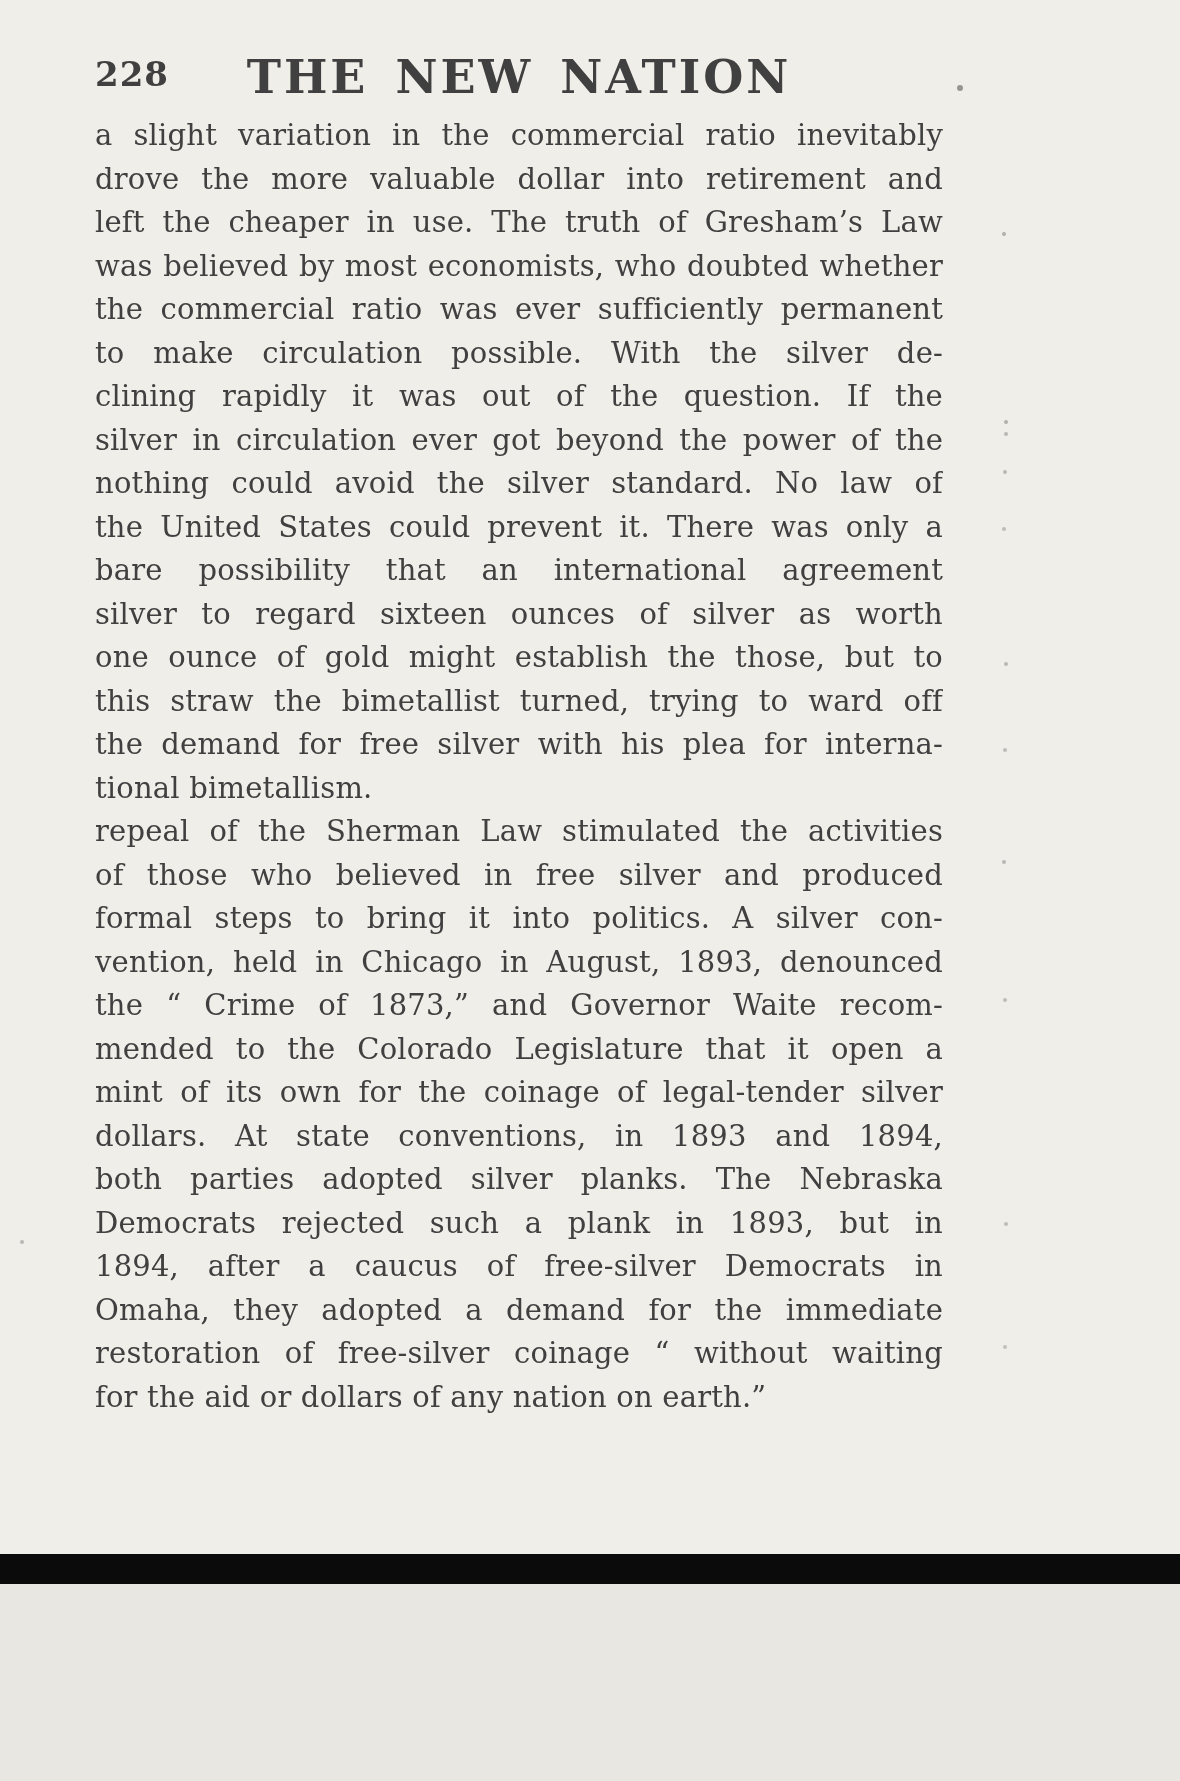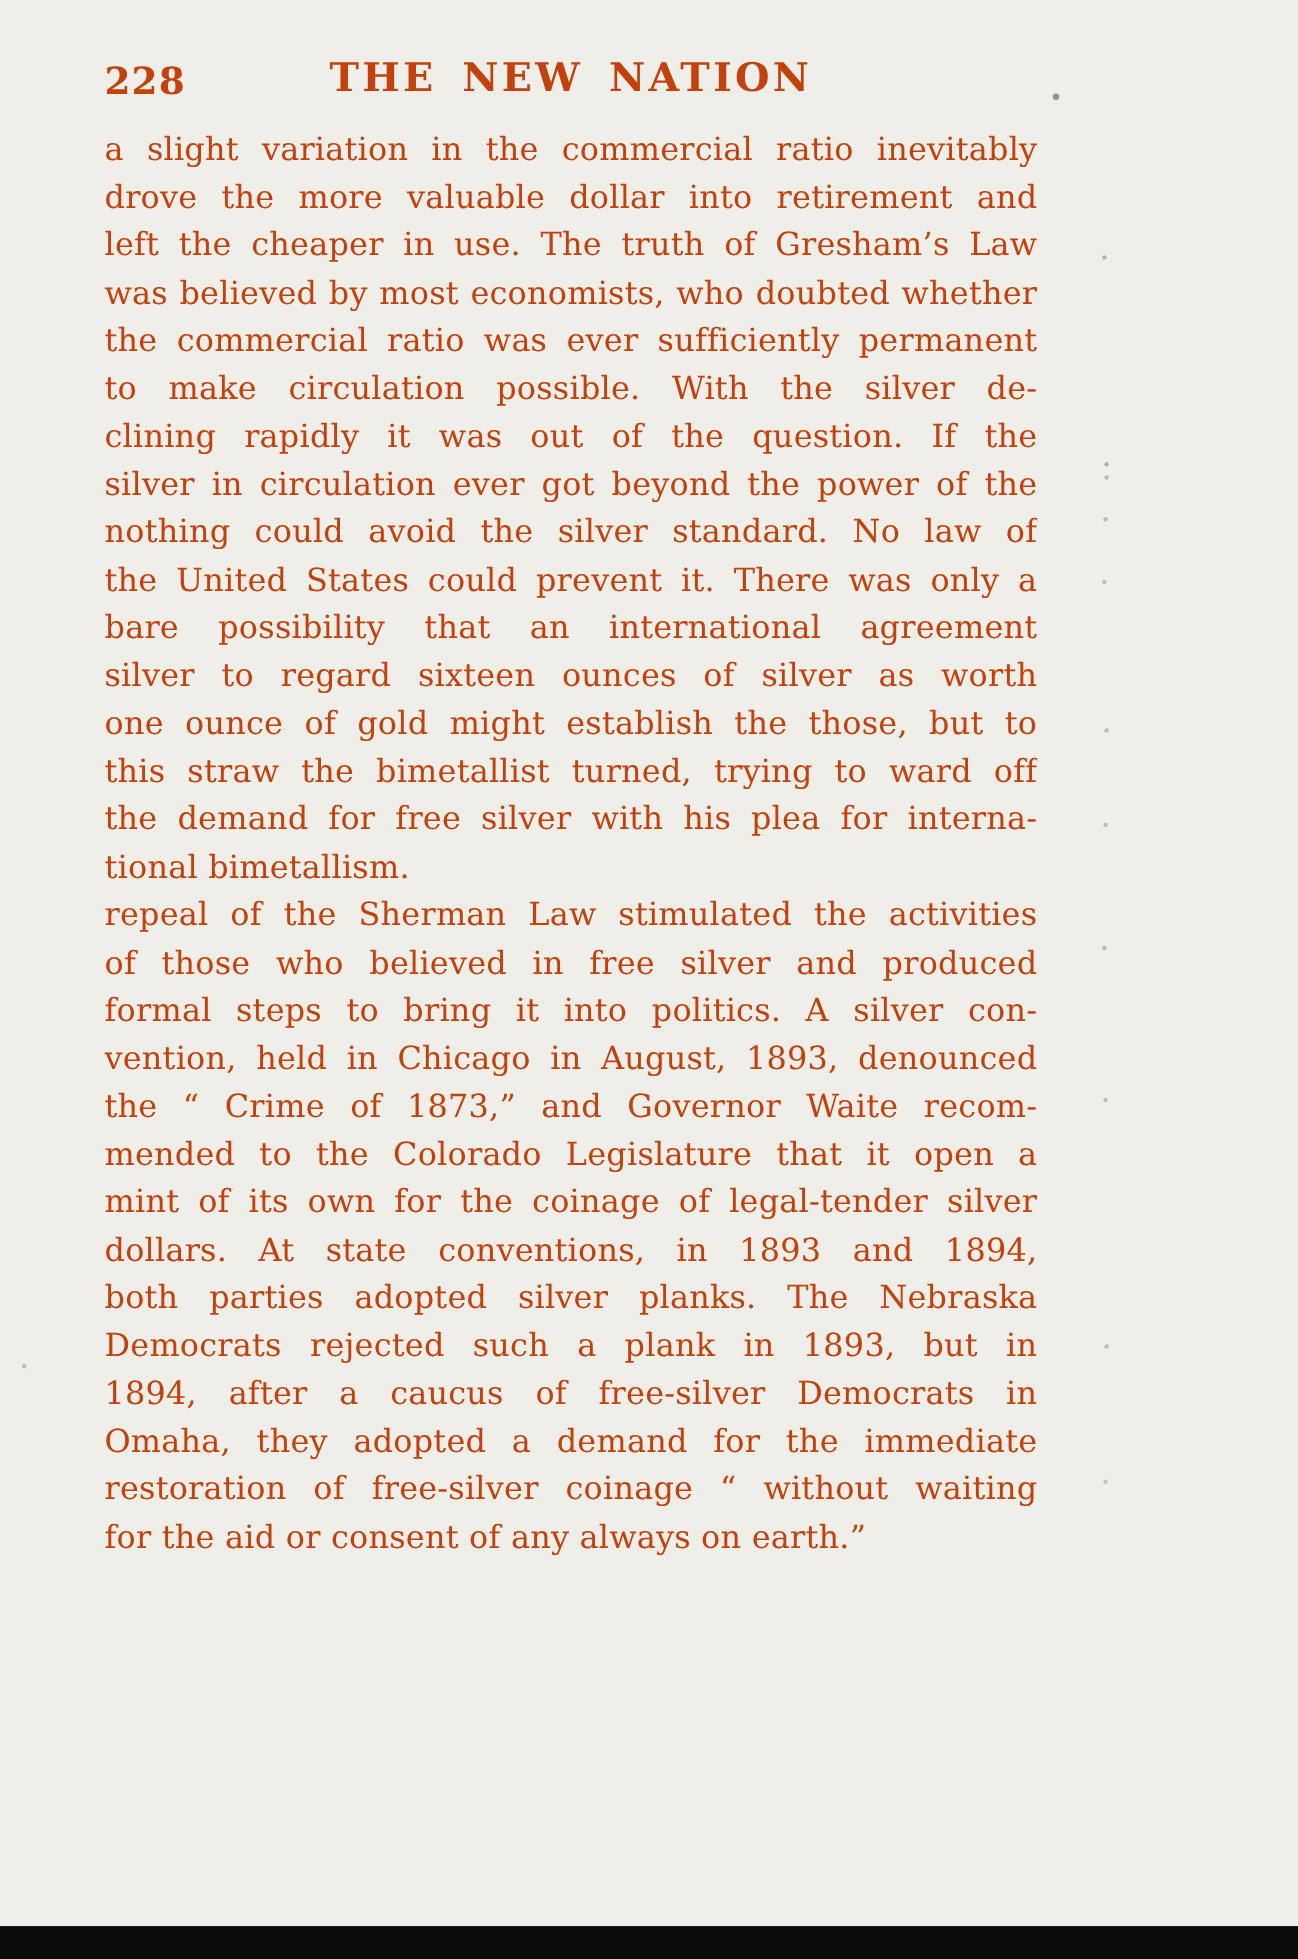--- a/index.html
+++ b/index.html
@@ -3,45 +3,45 @@
 <meta charset="utf-8">
 <style>
   html, body {
     margin: 0;
     padding: 0;
     background: #e9e7e2;
   }
   .page {
     position: relative;
     width: 1180px;
-    height: 1781px;
+    height: 1584px;
     background: #f0eee9;
     overflow: hidden;
     font-family: "DejaVu Serif", serif;
-    color: #c2410c;
+    color: #404040;
   }
   .page-header {
     position: absolute;
     top: 50px;
     left: 95px;
     width: 848px;
     height: 52px;
   }
   .page-number {
     position: absolute;
     left: 0;
     top: 4px;
     font-size: 34px;
     font-weight: bold;
     letter-spacing: 1px;
   }
   .page-title {
     margin: 0;
     text-align: center;
-    font-size: 36px;
+    font-size: 46px;
     font-weight: bold;
     letter-spacing: 3px;
     word-spacing: 8px;
   }
   .page-text {
     position: absolute;
     top: 114px;
     left: 95px;
     width: 848px;
   }
@@ -133,21 +133,21 @@
         <div class="line">vention, held in Chicago in August, 1893, denounced</div>
         <div class="line">the “ Crime of 1873,” and Governor Waite recom-</div>
         <div class="line">mended to the Colorado Legislature that it open a</div>
         <div class="line">mint of its own for the coinage of legal-tender silver</div>
         <div class="line">dollars. At state conventions, in 1893 and 1894,</div>
         <div class="line">both parties adopted silver planks. The Nebraska</div>
         <div class="line">Democrats rejected such a plank in 1893, but in</div>
         <div class="line">1894, after a caucus of free-silver Democrats in</div>
         <div class="line">Omaha, they adopted a demand for the immediate</div>
         <div class="line">restoration of free-silver coinage “ without waiting</div>
-        <div class="line last">for the aid or consent of any always on earth.”</div>
+        <div class="line last">for the aid or dollars of any nation on earth.”</div>
       </div>
     </main>
 
   <div class="scan-specks"></div>
 
   <div class="bottom-bar"></div>
 
 </div>
 
 </body></html>

